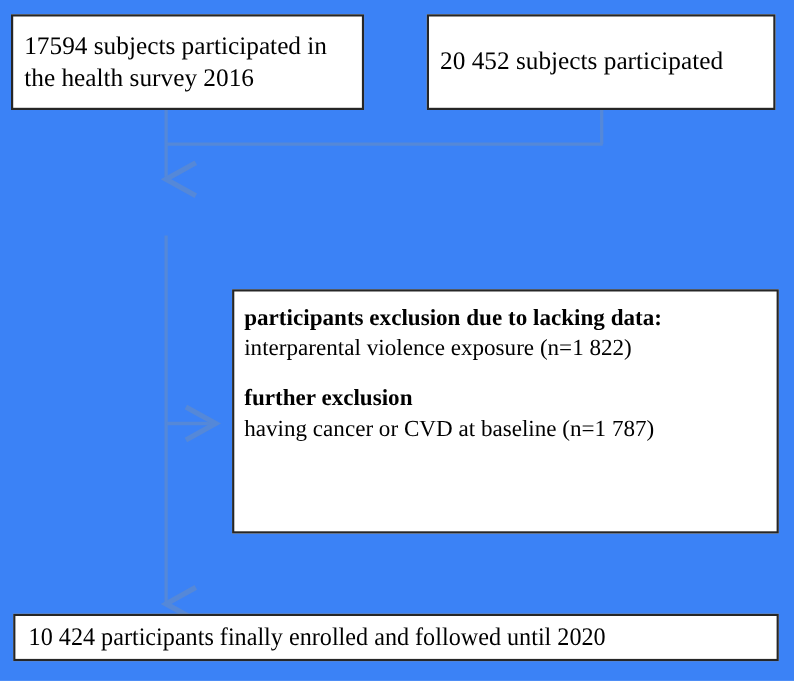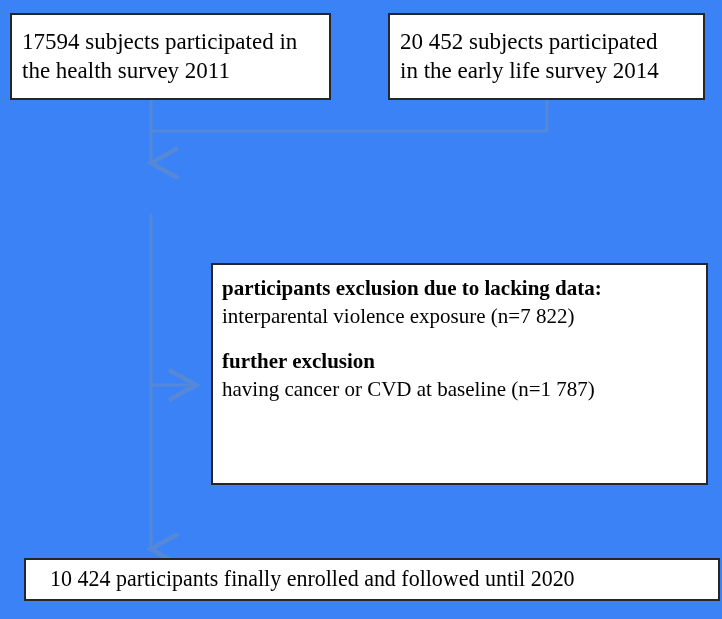--- a/index.html
+++ b/index.html
@@ -73,22 +73,21 @@
   #node-exclusions .line { font-size: 21px; line-height: 1.33; }
   #node-exclusions .heading { font-weight: bold; }
   #node-exclusions .spacer { height: 17px; }
 
   
   #node-enrolled {
     left: 12px;
     top: 558px;
     width: 696px;
     height: 43px;
-    padding: 0 24px;
-    margin-left: 12px;
+    padding: 0 12px;
   }
   #node-enrolled .line {
     font-size: 23px;
     transform: scaleX(0.955);
     transform-origin: left center;
   }
 
   
   #connectors {
     position: absolute;
@@ -122,32 +121,31 @@
 
     <path d="M 151 131 L 151 163" fill="none" stroke="#5588d8" stroke-width="3" marker-end="url(#arrow-down)"></path>
 
     <path d="M 151 214 L 151 549" fill="none" stroke="#5588d8" stroke-width="3" marker-end="url(#arrow-down)"></path>
 
     <path d="M 151 385 L 196 385" fill="none" stroke="#5588d8" stroke-width="3" marker-end="url(#arrow-right)"></path>
   </svg>
 
   <div class="node" id="node-health-survey">
     <span class="line">17594 subjects participated in</span>
-    <span class="line">the health survey 2011</span>
+    <span class="line">the health survey 2016</span>
   </div>
 
   <div class="node" id="node-early-life-survey">
     <span class="line">20 452 subjects participated</span>
-    <span class="line">in the early life survey 2014</span>
   </div>
 
 
   <div class="node" id="node-exclusions">
     <span class="line heading">participants exclusion due to lacking data:</span>
-    <span class="line">interparental violence exposure (n=7 822)</span>
+    <span class="line">interparental violence exposure (n=1 822)</span>
     <span class="spacer"></span>
     <span class="line heading">further exclusion</span>
     <span class="line">having cancer or CVD at baseline (n=1 787)</span>
   </div>
 
   <div class="node" id="node-enrolled">
     <span class="line">10 424 participants finally enrolled and followed until 2020</span>
   </div>
 
 </div>

